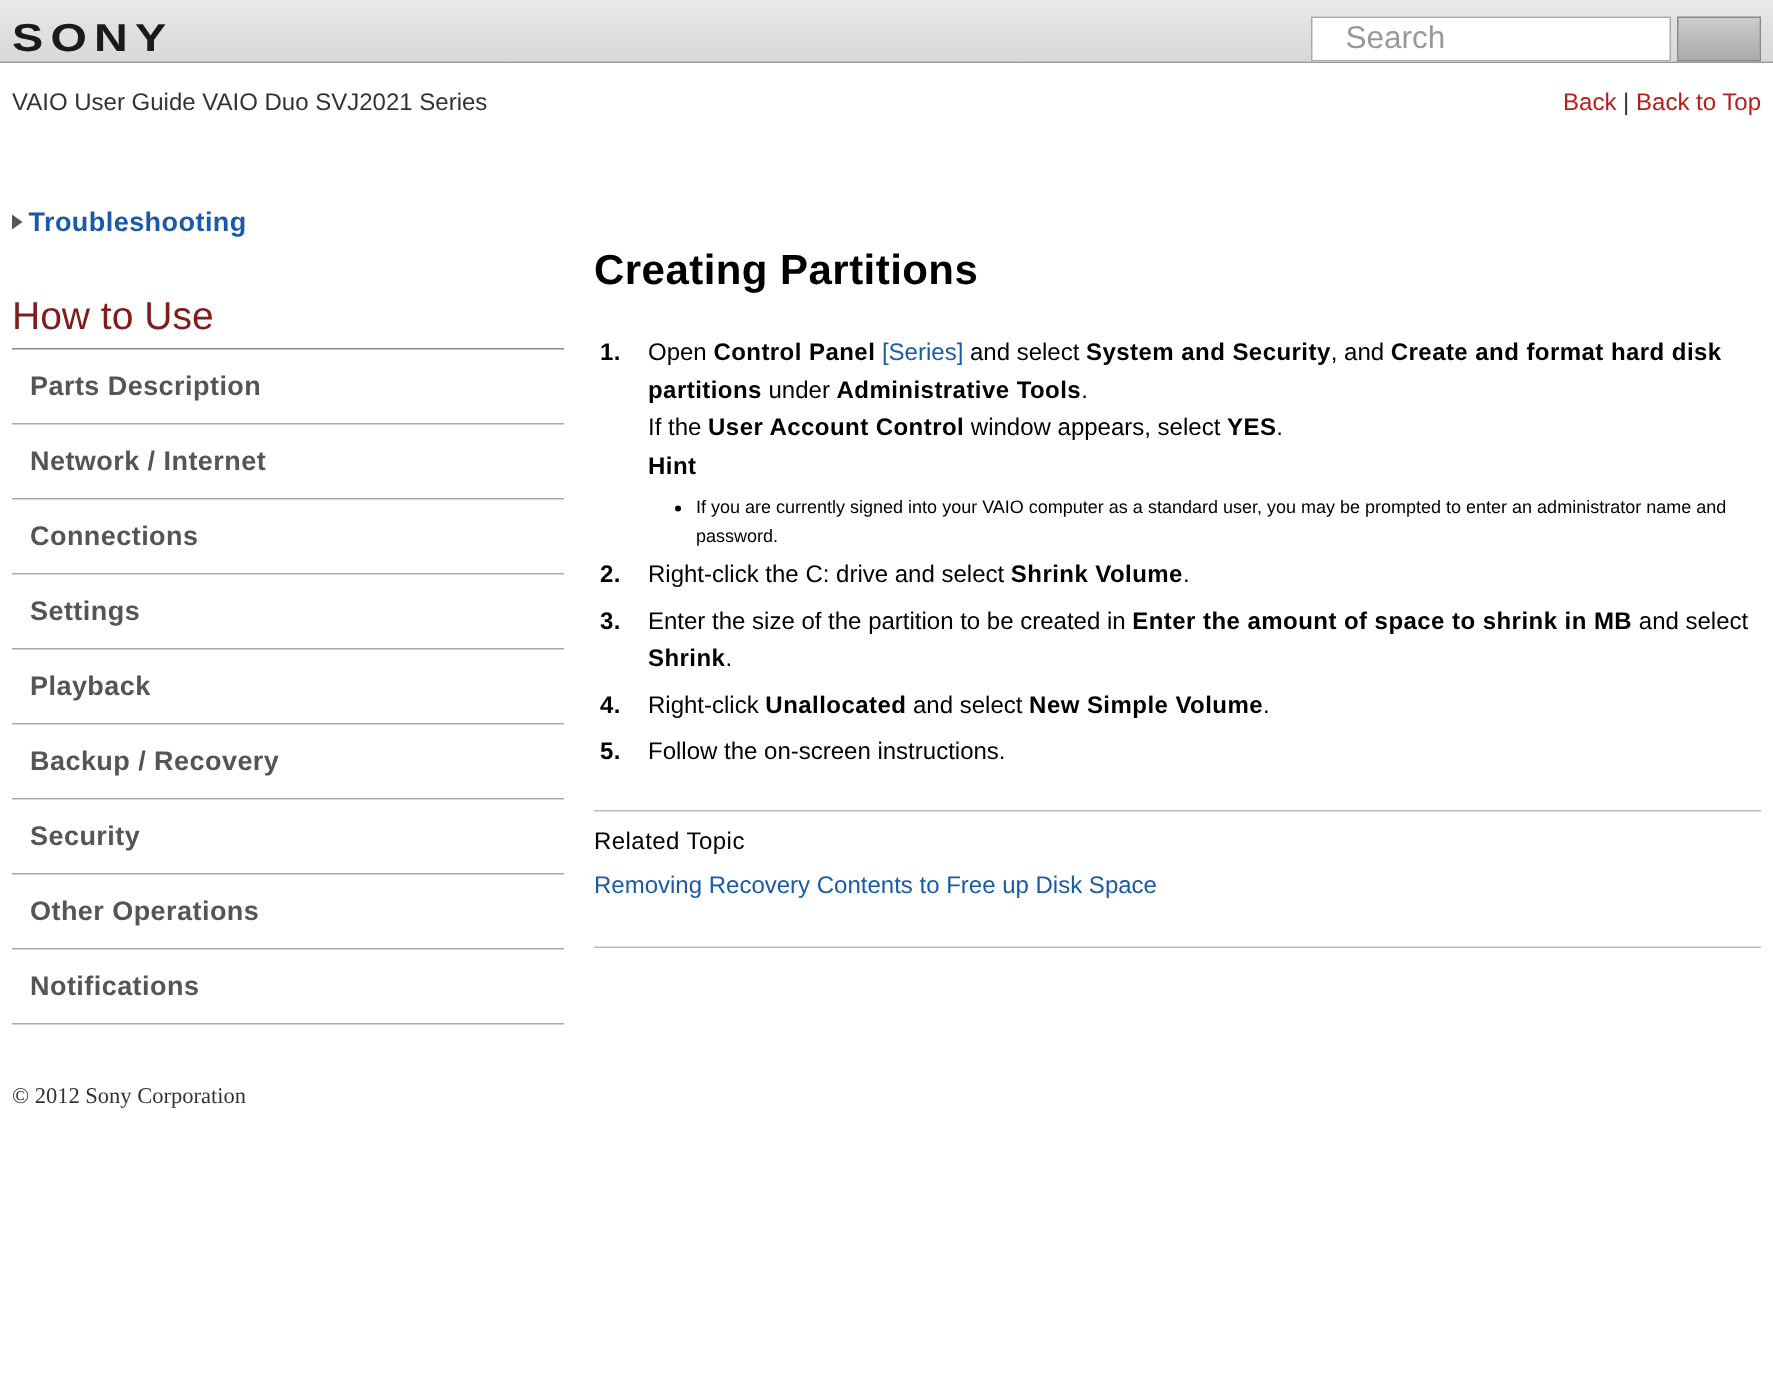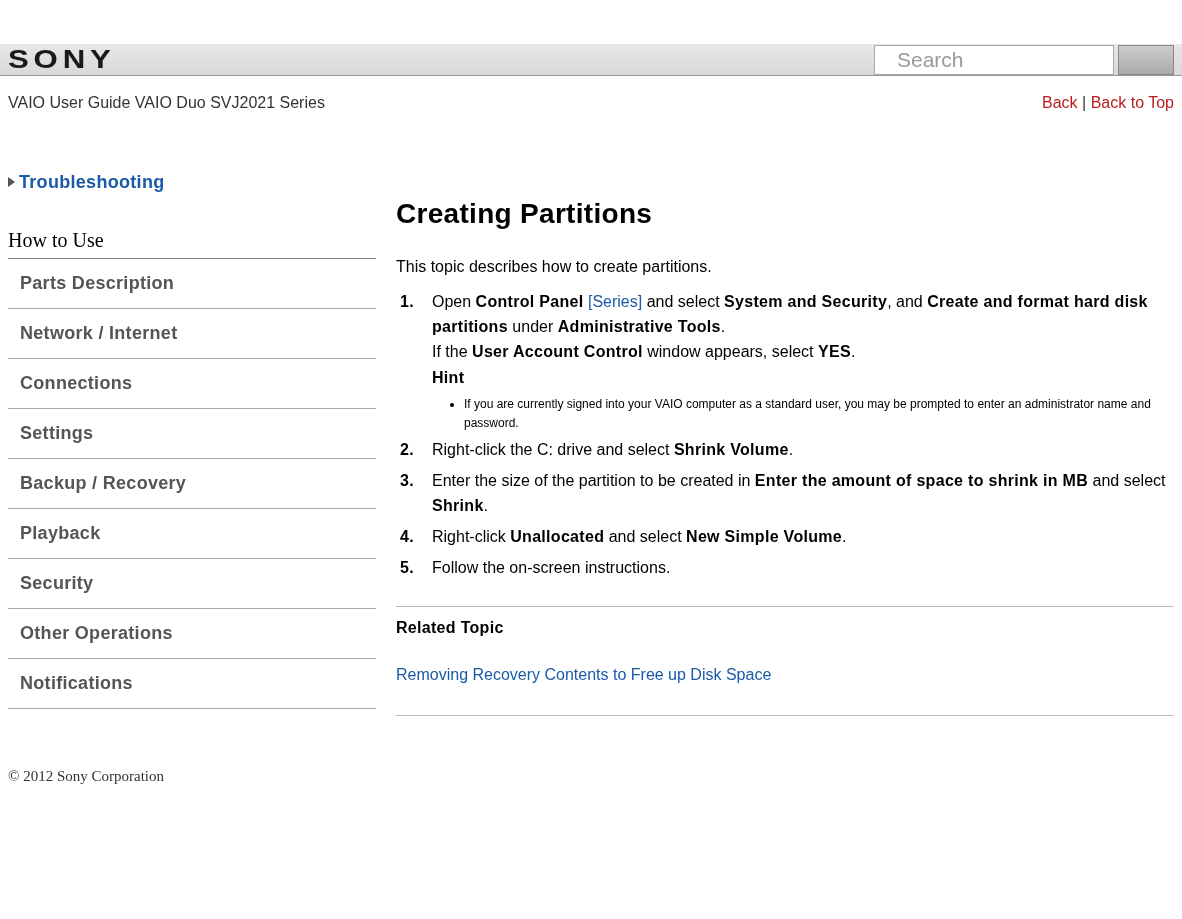--- a/index.html
+++ b/index.html
@@ -1,26 +1,25 @@
 <!DOCTYPE html>
 <html><head>
   <meta charset="utf-8">
   <style>
     * { margin: 0; padding: 0; box-sizing: border-box; }
     body { font-family: Arial, Helvetica, sans-serif; background: #fff; color: #000; }
     
     .top-bar {
       background: linear-gradient(to bottom, #e8e8e8, #d8d8d8);
       border-bottom: 1px solid #999;
-      height: 32px;
+      height: 42px;
       display: flex;
       align-items: flex-end;
       justify-content: space-between;
       padding: 0 8px 0 8px;
-      margin-top: 44px;
     }
     .logo {
       font-family: "Arial Black", Arial, sans-serif;
       font-weight: 900;
       font-size: 26px;
       letter-spacing: 4px;
       color: #1a1a1a;
       transform: scaleX(1.2);
       transform-origin: left;
     }
@@ -78,27 +77,26 @@
     .ts-arrow {
       display: inline-block;
       width: 0; height: 0;
       border-top: 5px solid transparent;
       border-bottom: 5px solid transparent;
       border-left: 7px solid #555;
       margin-right: 4px;
       vertical-align: 1px;
     }
     .how-title {
-      font-size: 20px;
+      font-size: 26px;
       font-weight: normal;
-      color: #000000;
+      color: #7f1d1d;
       border-bottom: 1px solid #888;
       padding-bottom: 6px;
       margin-bottom: 0;
-      font-family: Liberation Serif, serif;
     }
     .side-list { list-style: none; }
     .side-list li {
       padding: 14px 0 14px 12px;
       border-bottom: 1px solid #aaa;
       font-size: 18px;
       font-weight: bold;
       color: #555;
       letter-spacing: 0.3px;
       cursor: pointer;
@@ -128,21 +126,21 @@
       font-weight: bold;
       letter-spacing: 0.3px;
     }
     .steps b, .hint-label, .related-label { letter-spacing: 0.3px; }
     .details-link { color: #1a5aa8; text-decoration: none; cursor: pointer; }
     .hint-label { display: block; font-weight: bold; margin-top: 2px; }
     .sublist { list-style: disc; padding-left: 32px; margin-top: 4px; }
     .sublist li { font-size: 12px; line-height: 1.55; }
     
     hr.sep { border: none; border-top: 1px solid #bbb; margin: 26px 0 12px 0; }
-    .related-label { font-weight: bold; font-size: 16px; margin-bottom: 24px; display: block; }
+    .related-label { font-weight: normal; font-size: 16px; margin-bottom: 6px; display: block; }
     .related-links a { display: block; color: #1a5aa8; text-decoration: none; font-size: 16px; line-height: 1.7; cursor: pointer; }
     
     .footer {
       padding: 40px 8px 20px 8px;
       font-size: 15px;
       color: #333;
       font-family: Liberation Serif, serif;
     }
   </style>
 </head>
@@ -169,31 +167,30 @@
   <aside class="sidebar">
     <a class="ts-link">
       <span class="ts-arrow"></span><span>Troubleshooting</span>
     </a>
     <h2 class="how-title">How to Use</h2>
     <ul class="side-list">
       <li>Parts Description</li>
       <li>Network / Internet</li>
       <li>Connections</li>
       <li>Settings</li>
+      <li>Playback</li>
       <li>Backup / Recovery</li>
-      <li>Playback</li>
       <li>Security</li>
       <li>Other Operations</li>
       <li>Notifications</li>
     </ul>
   </aside>
 
   <main class="main">
     <h1 class="page-title">Creating Partitions</h1>
-    <p class="intro">This topic describes how to create partitions.</p>
     <ol class="steps">
       <li>
         <span>Open </span><b>Control Panel</b><a class="details-link"> [Series]</a><span> and select </span><b>System and Security</b><span>, and </span><b>Create and format hard disk partitions</b><span> under </span><b>Administrative Tools</b><span>.</span><br>
         <span>If the </span><b>User Account Control</b><span> window appears, select </span><b>YES</b><span>.</span>
         <span class="hint-label">Hint</span>
         <ul class="sublist">
           <li>If you are currently signed into your VAIO computer as a standard user, you may be prompted to enter an administrator name and password.</li>
         </ul>
       </li>
       <li>

